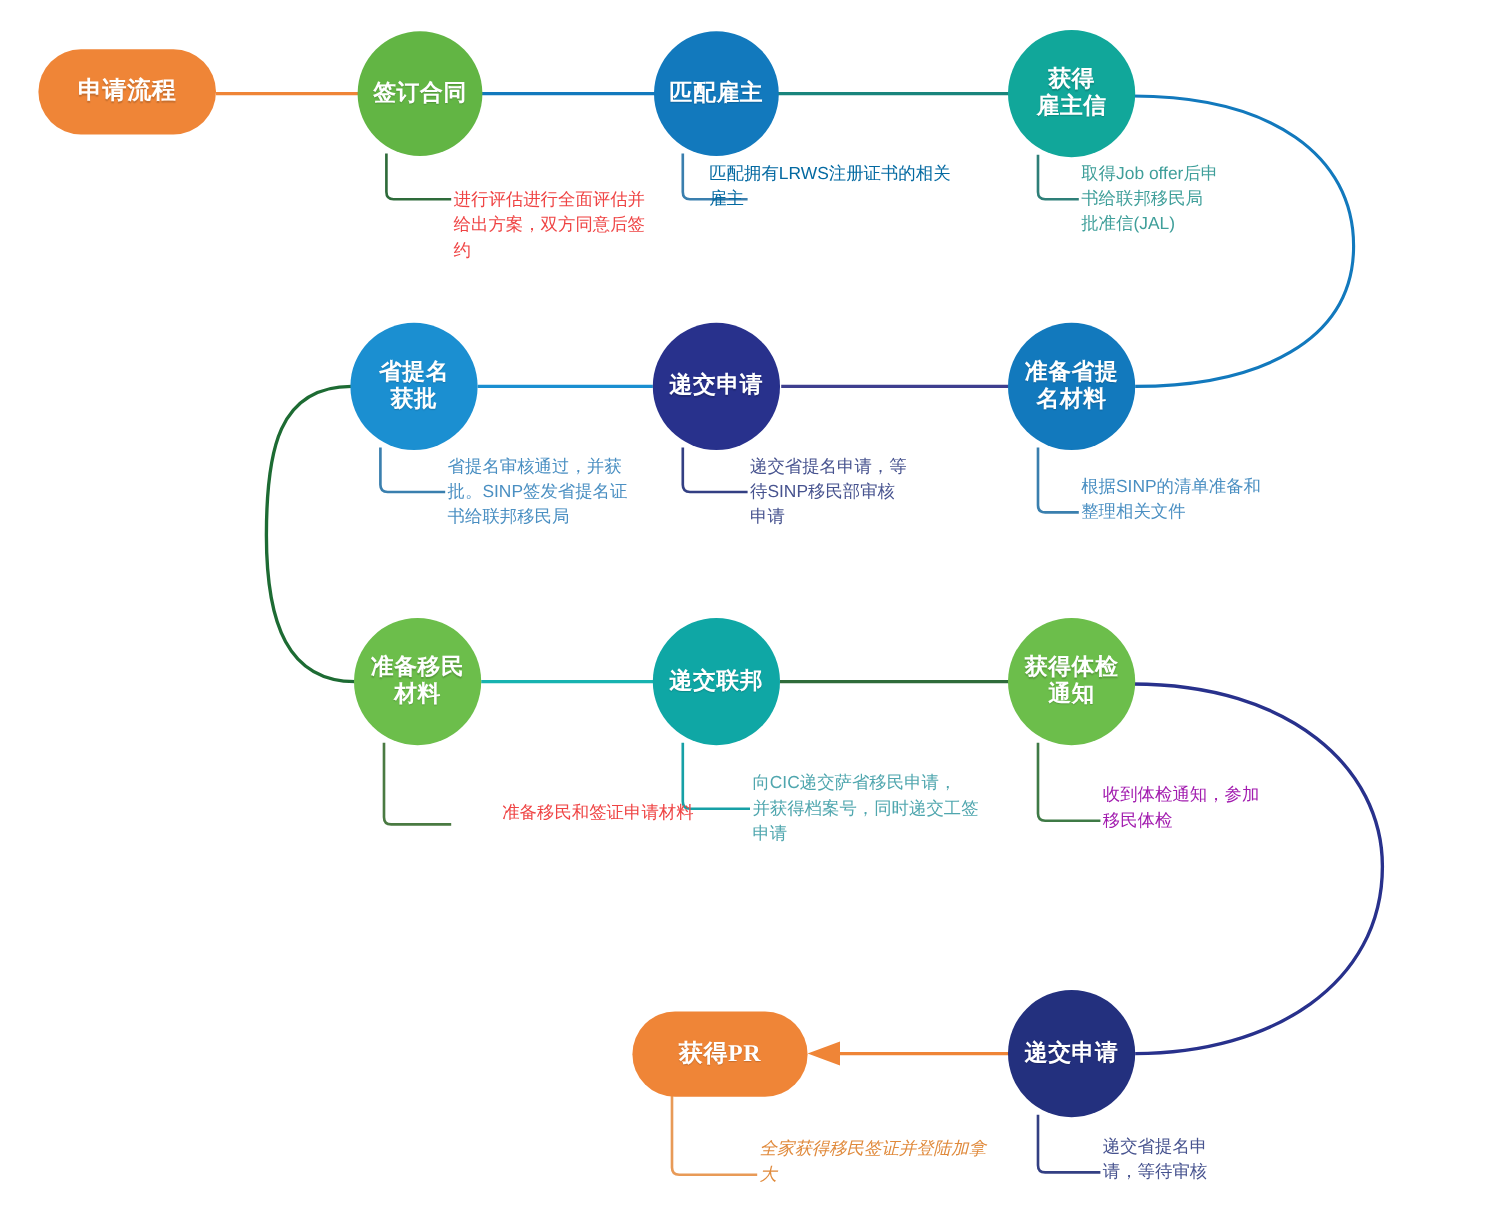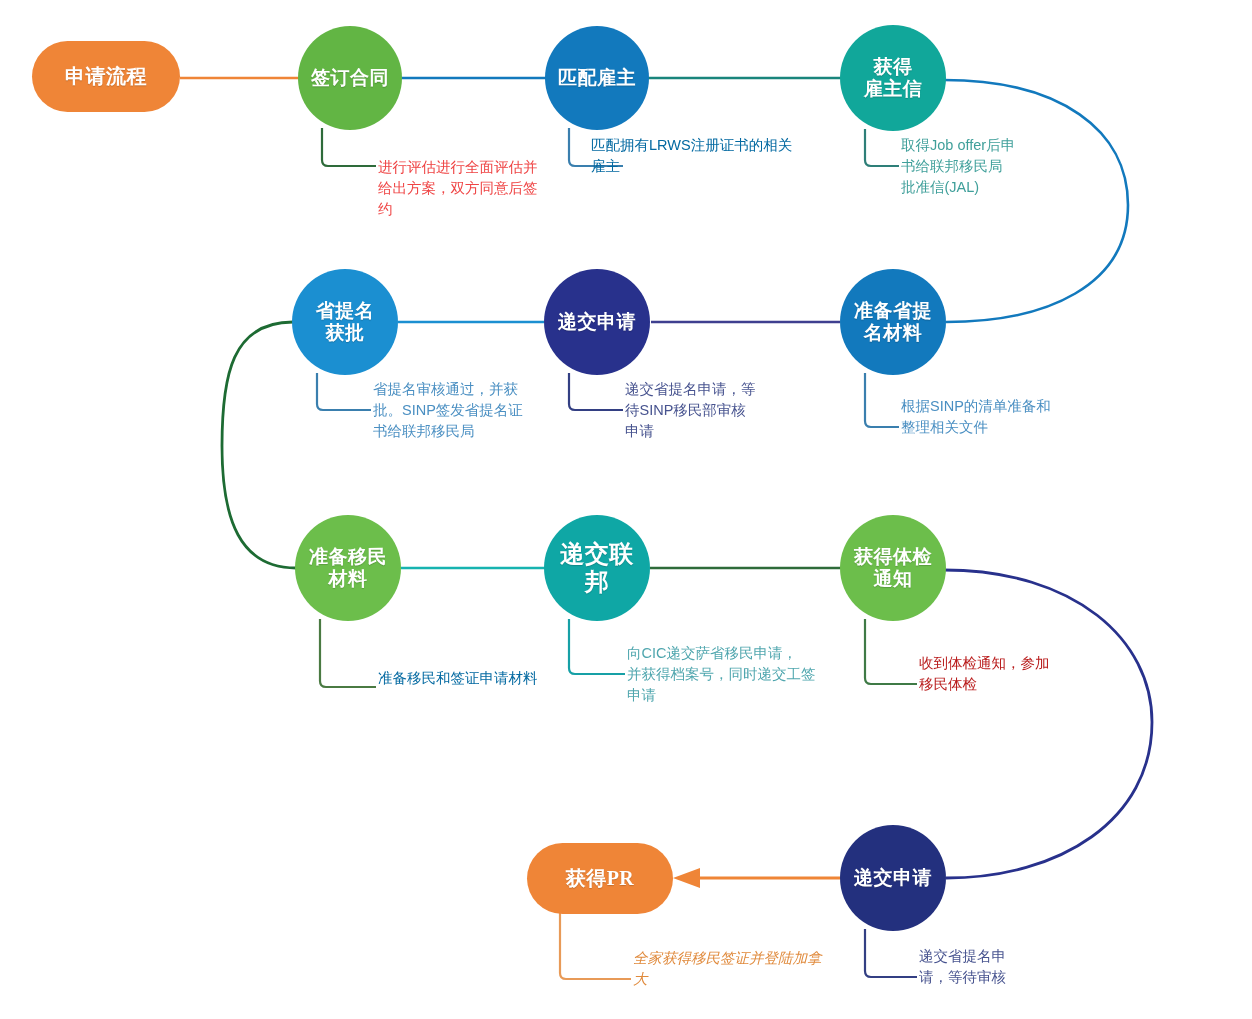--- a/index.html
+++ b/index.html
@@ -96,31 +96,31 @@
 待SINP移民部审核
 申请</div>
       <div class="node circle" style="background: rgb(18, 121, 189); font-size: 19px; left: 840px; top: 269px; width: 106px; height: 106px;">
         <span class="nlabel">准备省提<br>名材料</span>
       </div>
       <div class="desc" style="left: 901px; top: 396px; width: 190px; color: rgb(74, 143, 194); font-size: 14.5px;">根据SINP的清单准备和
 整理相关文件</div>
       <div class="node circle" style="background: rgb(108, 190, 75); font-size: 19px; left: 295px; top: 515px; width: 106px; height: 106px; align-items: center;">
         <span class="nlabel">准备移民<br>材料</span>
       </div>
-      <div class="desc" style="left: 378px; top: 668px; width: 200px; color: #0369a1; font-size: 14.5px;">准备移民和签证申请材料</div>
-      <div class="node circle" style="background: rgb(15, 167, 165); font-size: 24px; left: 544px; top: 515px; width: 106px; height: 106px;">
+      <div class="desc" style="left: 378px; top: 668px; width: 200px; color: #ef4444; font-size: 14.5px; text-align: right;">准备移民和签证申请材料</div>
+      <div class="node circle" style="background: rgb(15, 167, 165); font-size: 19px; left: 544px; top: 515px; width: 106px; height: 106px;">
         <span class="nlabel">递交联邦</span>
       </div>
       <div class="desc" style="left: 627px; top: 643px; width: 205px; color: rgb(79, 166, 174); font-size: 14.5px;">向CIC递交萨省移民申请，
 并获得档案号，同时递交工签
 申请</div>
       <div class="node circle" style="background: rgb(108, 190, 75); font-size: 19px; left: 840px; top: 515px; width: 106px; height: 106px;">
         <span class="nlabel">获得体检<br>通知</span>
       </div>
-      <div class="desc" style="left: 919px; top: 653px; width: 170px; color: #b91c1c; font-size: 14.5px;">收到体检通知，参加
+      <div class="desc" style="left: 919px; top: 653px; width: 170px; color: #a21caf; font-size: 14.5px;">收到体检通知，参加
 移民体检</div>
       <div class="node circle" style="background: rgb(35, 48, 126); font-size: 19px; left: 840px; top: 825px; width: 106px; height: 106px;">
         <span class="nlabel">递交申请</span>
       </div>
       <div class="desc" style="left: 919px; top: 946px; width: 130px; color: rgb(71, 83, 143); font-size: 14.5px;">递交省提名申
 请，等待审核</div>
       <div class="node pill" style="background: rgb(239, 133, 55); font-size: 20px; left: 527px; top: 843px; width: 146px; height: 71px;">
         <span class="nlabel">获得PR</span>
       </div>
       <div class="desc" style="left: 633px; top: 948px; width: 225px; color: rgb(224, 138, 60); font-size: 14.5px; font-style: italic;">全家获得移民签证并登陆加拿

